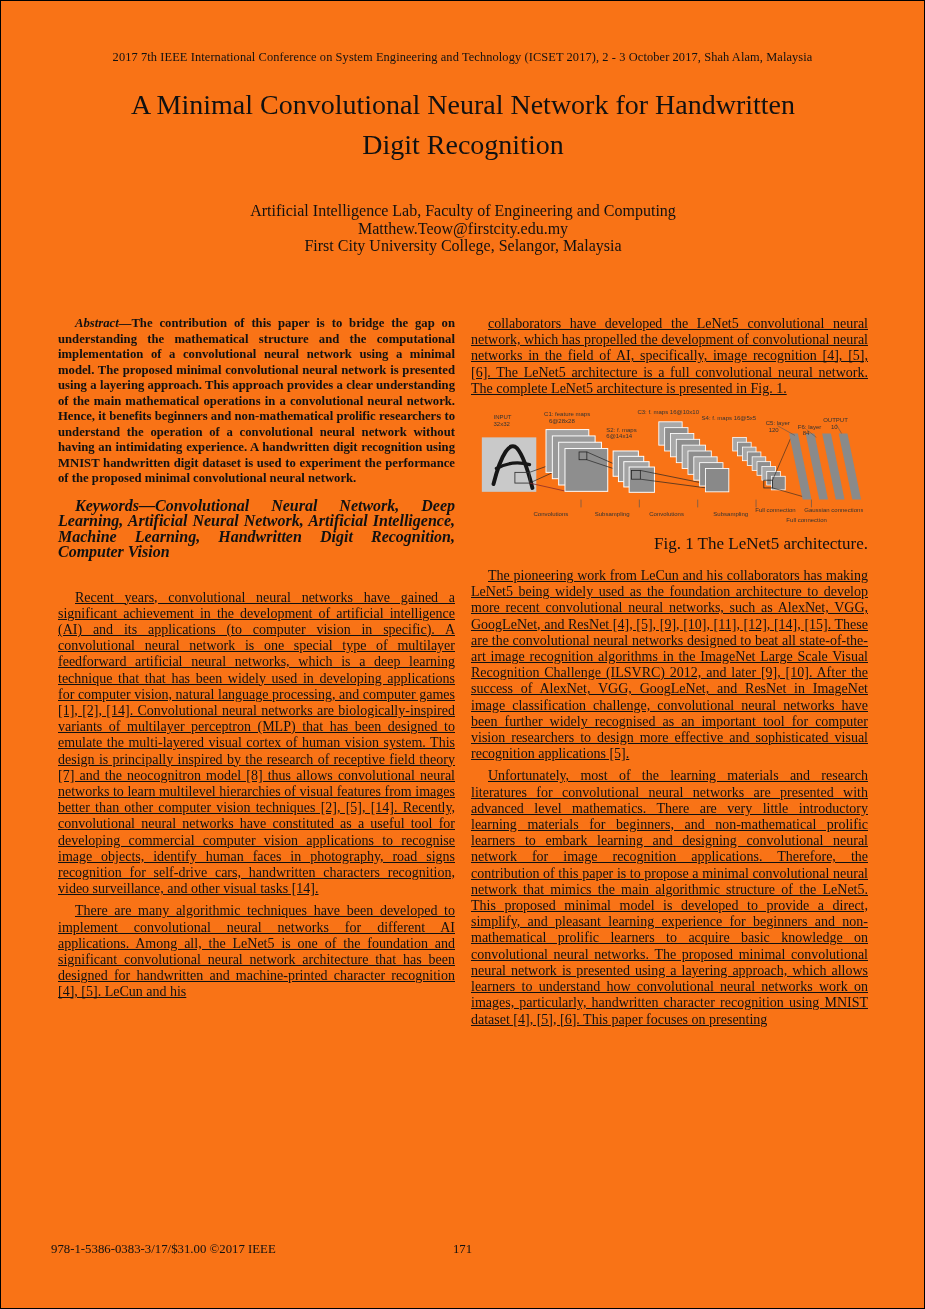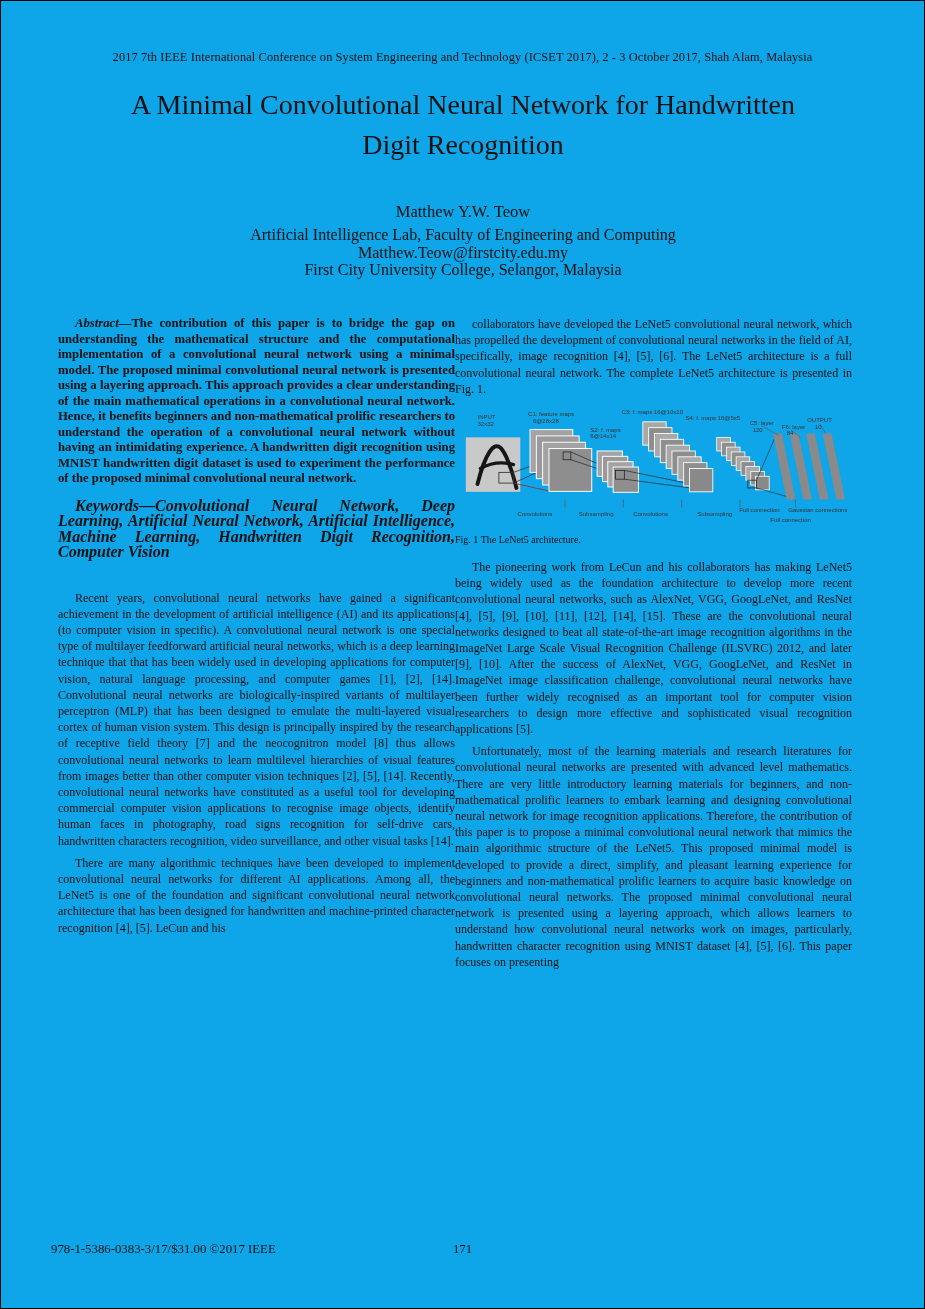--- a/index.html
+++ b/index.html
@@ -1,69 +1,68 @@
 <!DOCTYPE html>
 <html><head>
 <meta charset="utf-8">
 <style>
   html,body { margin:0; padding:0; background:#fff; }
   .page {
-    position:relative; width:923px; height:1307px; background:#0ea5e9;
+    position:relative; width:923px; height:1307px; background:#f97316;
     border:1px solid #000; overflow:hidden; color:#111;
     font-family:"Liberation Serif", serif;
   }
   .conf-header {
     position:absolute; top:49px; left:0; width:100%;
     text-align:center; font-size:12.4px; letter-spacing:0.1px;
   }
   .title {
     position:absolute; top:84px; left:112px; width:700px;
     text-align:center; font-size:28px; line-height:1.42;
   }
   .authors { position:absolute; top:201px; left:112px; width:700px; text-align:center; }
   .author-name { font-size:16.5px; margin-bottom:4px; }
   .affil { font-size:16px; line-height:17.5px; }
   .columns {
     position:absolute; top:315px; left:57px; width:810px;
-    display:flex; gap:0;
+    display:flex; gap:16px;
   }
   .col { width:397px; }
   .abstract {
     font-weight:bold; font-size:12.7px; line-height:15.5px;
     text-align:justify; text-indent:17px; margin:0 0 11px 0;
   }
   .abstract .abs-label { font-style:italic; }
   .keywords {
     font-weight:bold; font-style:italic; font-size:16px; line-height:15.5px;
     text-align:justify; text-indent:17px; margin:0 0 30px 0;
   }
   .sec-heading { text-align:center; font-size:13.6px; margin:18px 0 11px 0; }
   .sec-heading .sc { font-variant:small-caps; margin-left:9px; letter-spacing:0.4px; }
   .para {
-    font-size:12px; line-height:16.2px; text-align:justify;
-    text-indent:17px; margin:0 0 6px 0;
+    font-size:14px; line-height:16.2px; text-align:justify;
+    text-indent:17px; margin:0 0 6px 0;text-decoration:underline;
   }
   .fig-block { margin:9px 0 10px 0; }
-  .fig-caption { text-align:left; font-size:10px; margin:4px 0 14px 0; }
+  .fig-caption { text-align:right; font-size:17px; margin:4px 0 14px 0; }
   .footer-left { position:absolute; top:1241px; left:50px; font-size:12.8px; }
   .footer-page { position:absolute; top:1241px; left:0; width:100%; text-align:center; font-size:12.8px; }
   svg text { font-family:"Liberation Sans", sans-serif; fill:#333; }
   .lenet-svg { display:block; margin:0 auto; }
 </style>
 </head>
 <body>
 
 <div class="page">
 
   <div class="conf-header">2017 7th IEEE International Conference on System Engineering and Technology (ICSET 2017), 2 - 3 October 2017, Shah Alam, Malaysia</div>
 
   <div class="title">A Minimal Convolutional Neural Network for Handwritten Digit Recognition</div>
 
   <div class="authors">
-    <div class="author-name">Matthew Y.W. Teow</div>
     <div class="affil">Artificial Intelligence Lab, Faculty of Engineering and Computing</div>
     <div class="affil">Matthew.Teow@firstcity.edu.my</div>
     <div class="affil">First City University College, Selangor, Malaysia</div>
   </div>
 
   <div class="columns">
 
     <div class="col">
       <p class="abstract"><span class="abs-label">Abstract—</span><span>The contribution of this paper is to bridge the gap on understanding the mathematical structure and the computational implementation of a convolutional neural network using a minimal model. The proposed minimal convolutional neural network is presented using a layering approach. This approach provides a clear understanding of the main mathematical operations in a convolutional neural network. Hence, it benefits beginners and non-mathematical prolific researchers to understand the operation of a convolutional neural network without having an intimidating experience. A handwritten digit recognition using MNIST handwritten digit dataset is used to experiment the performance of the proposed minimal convolutional neural network.</span></p>
 

